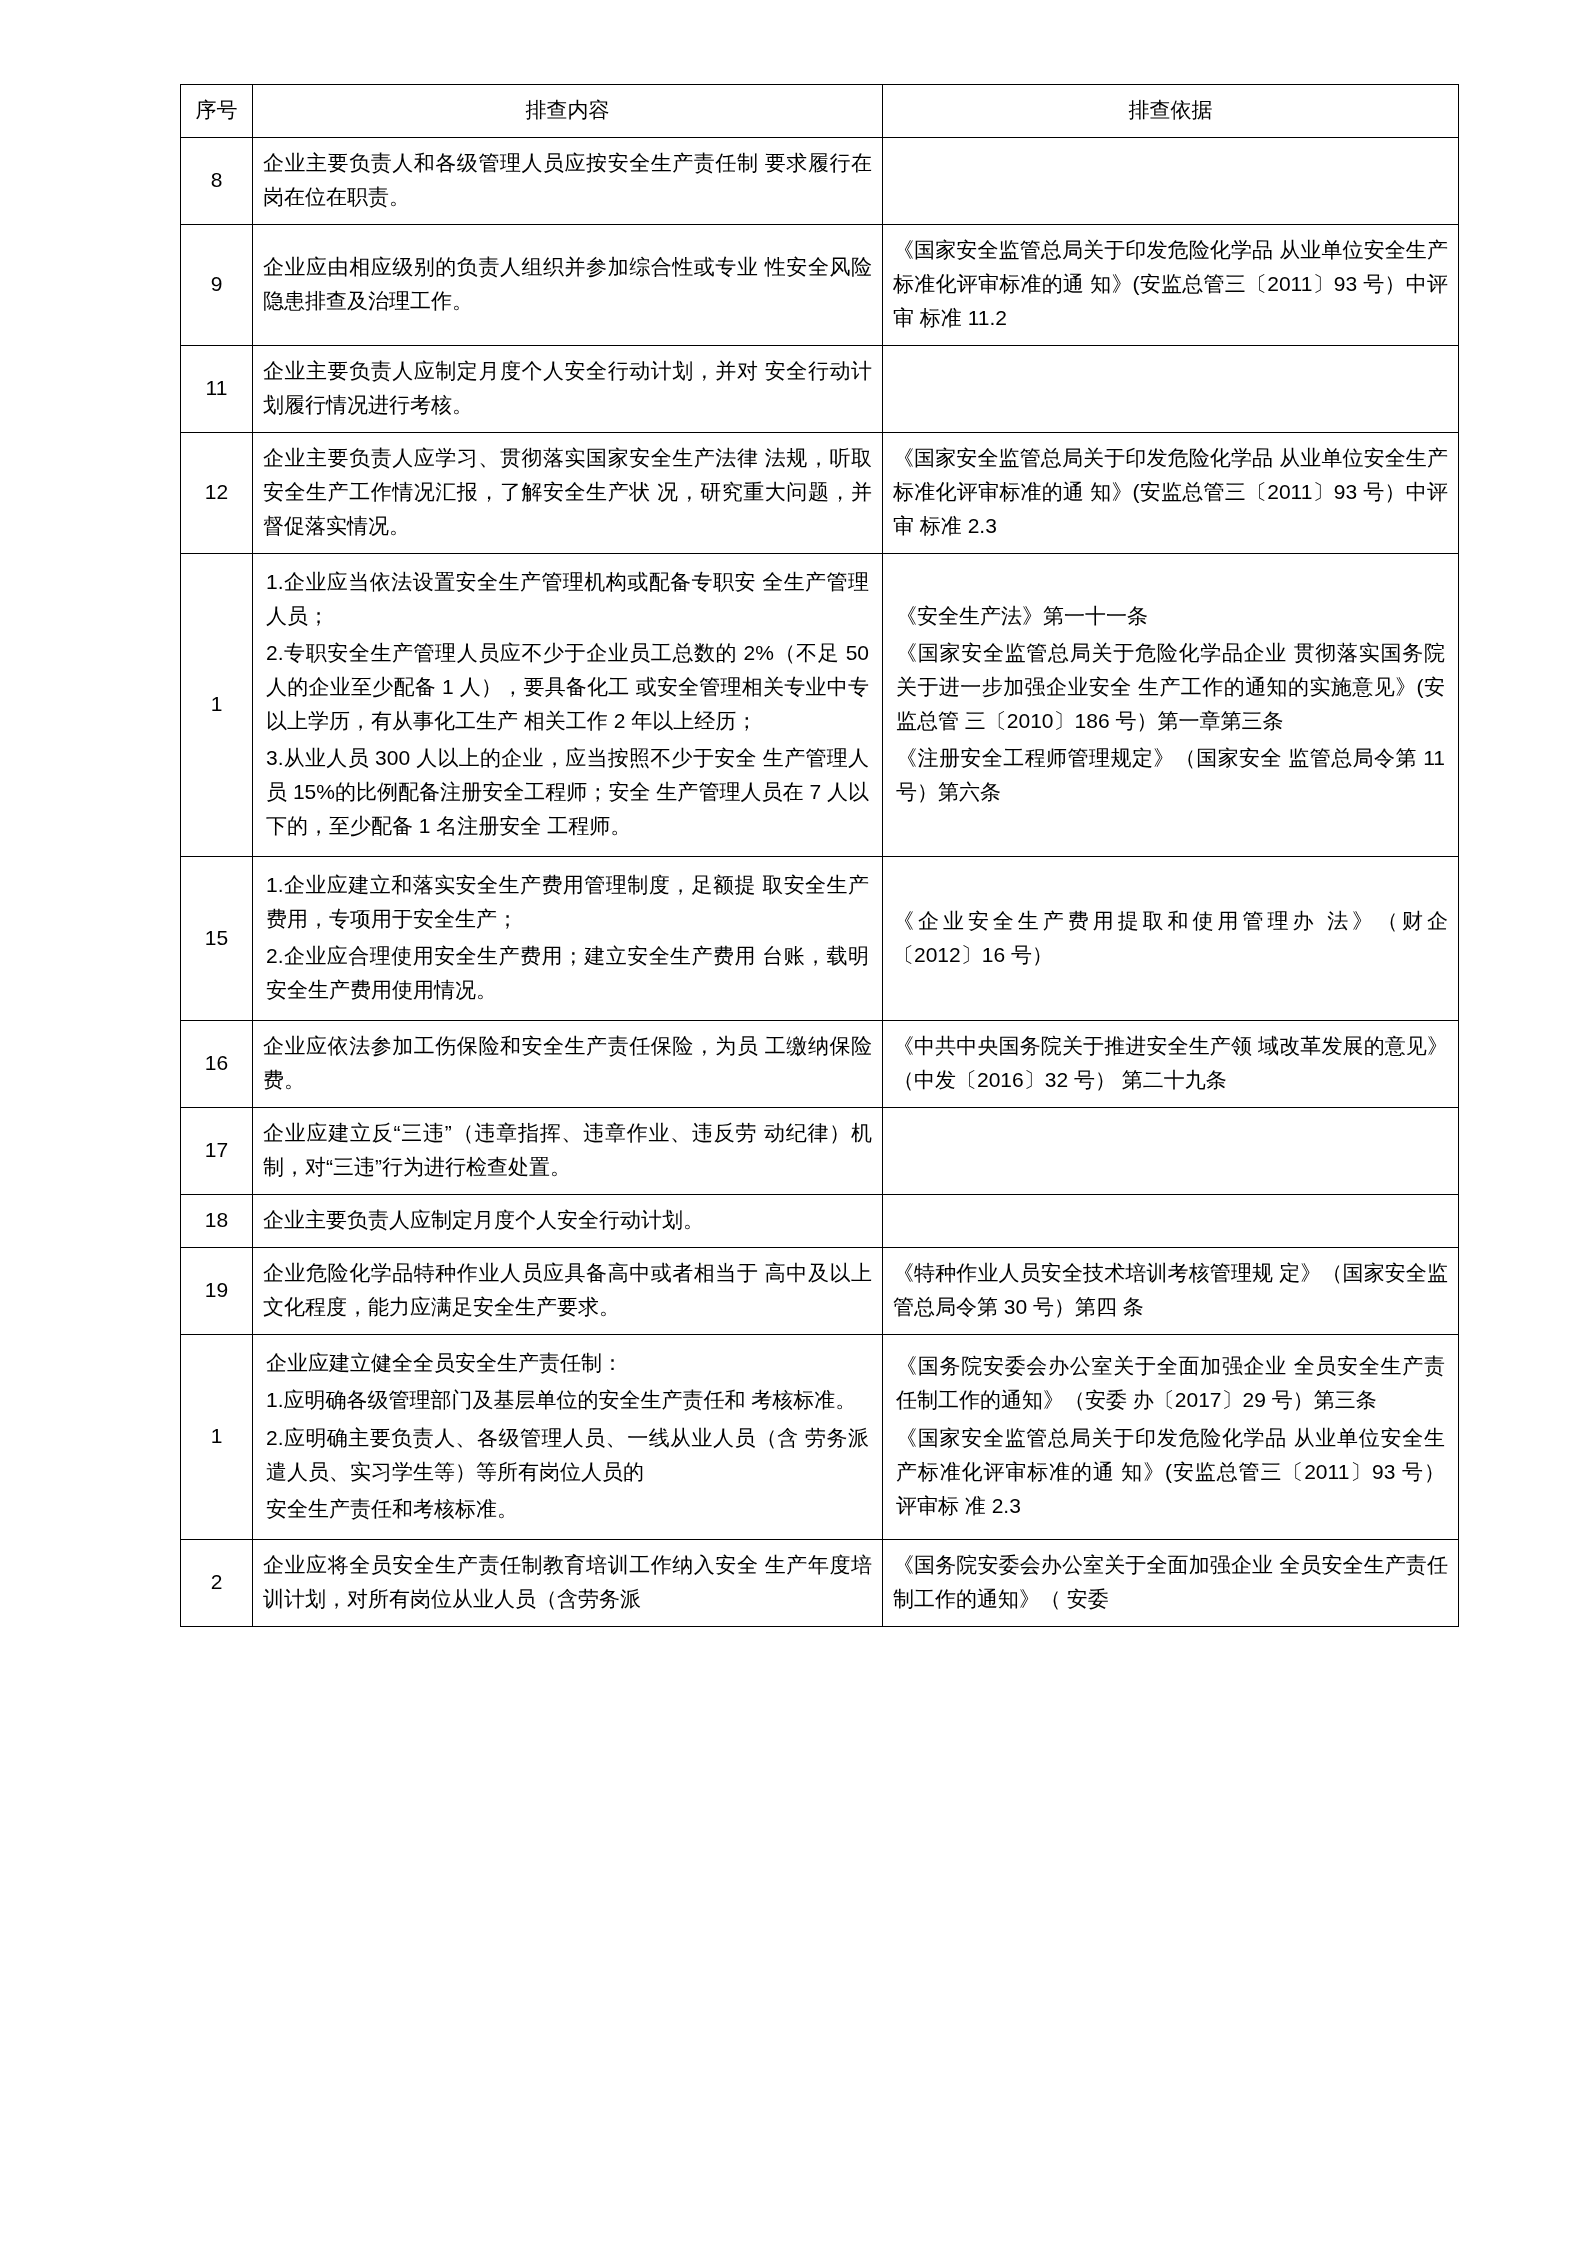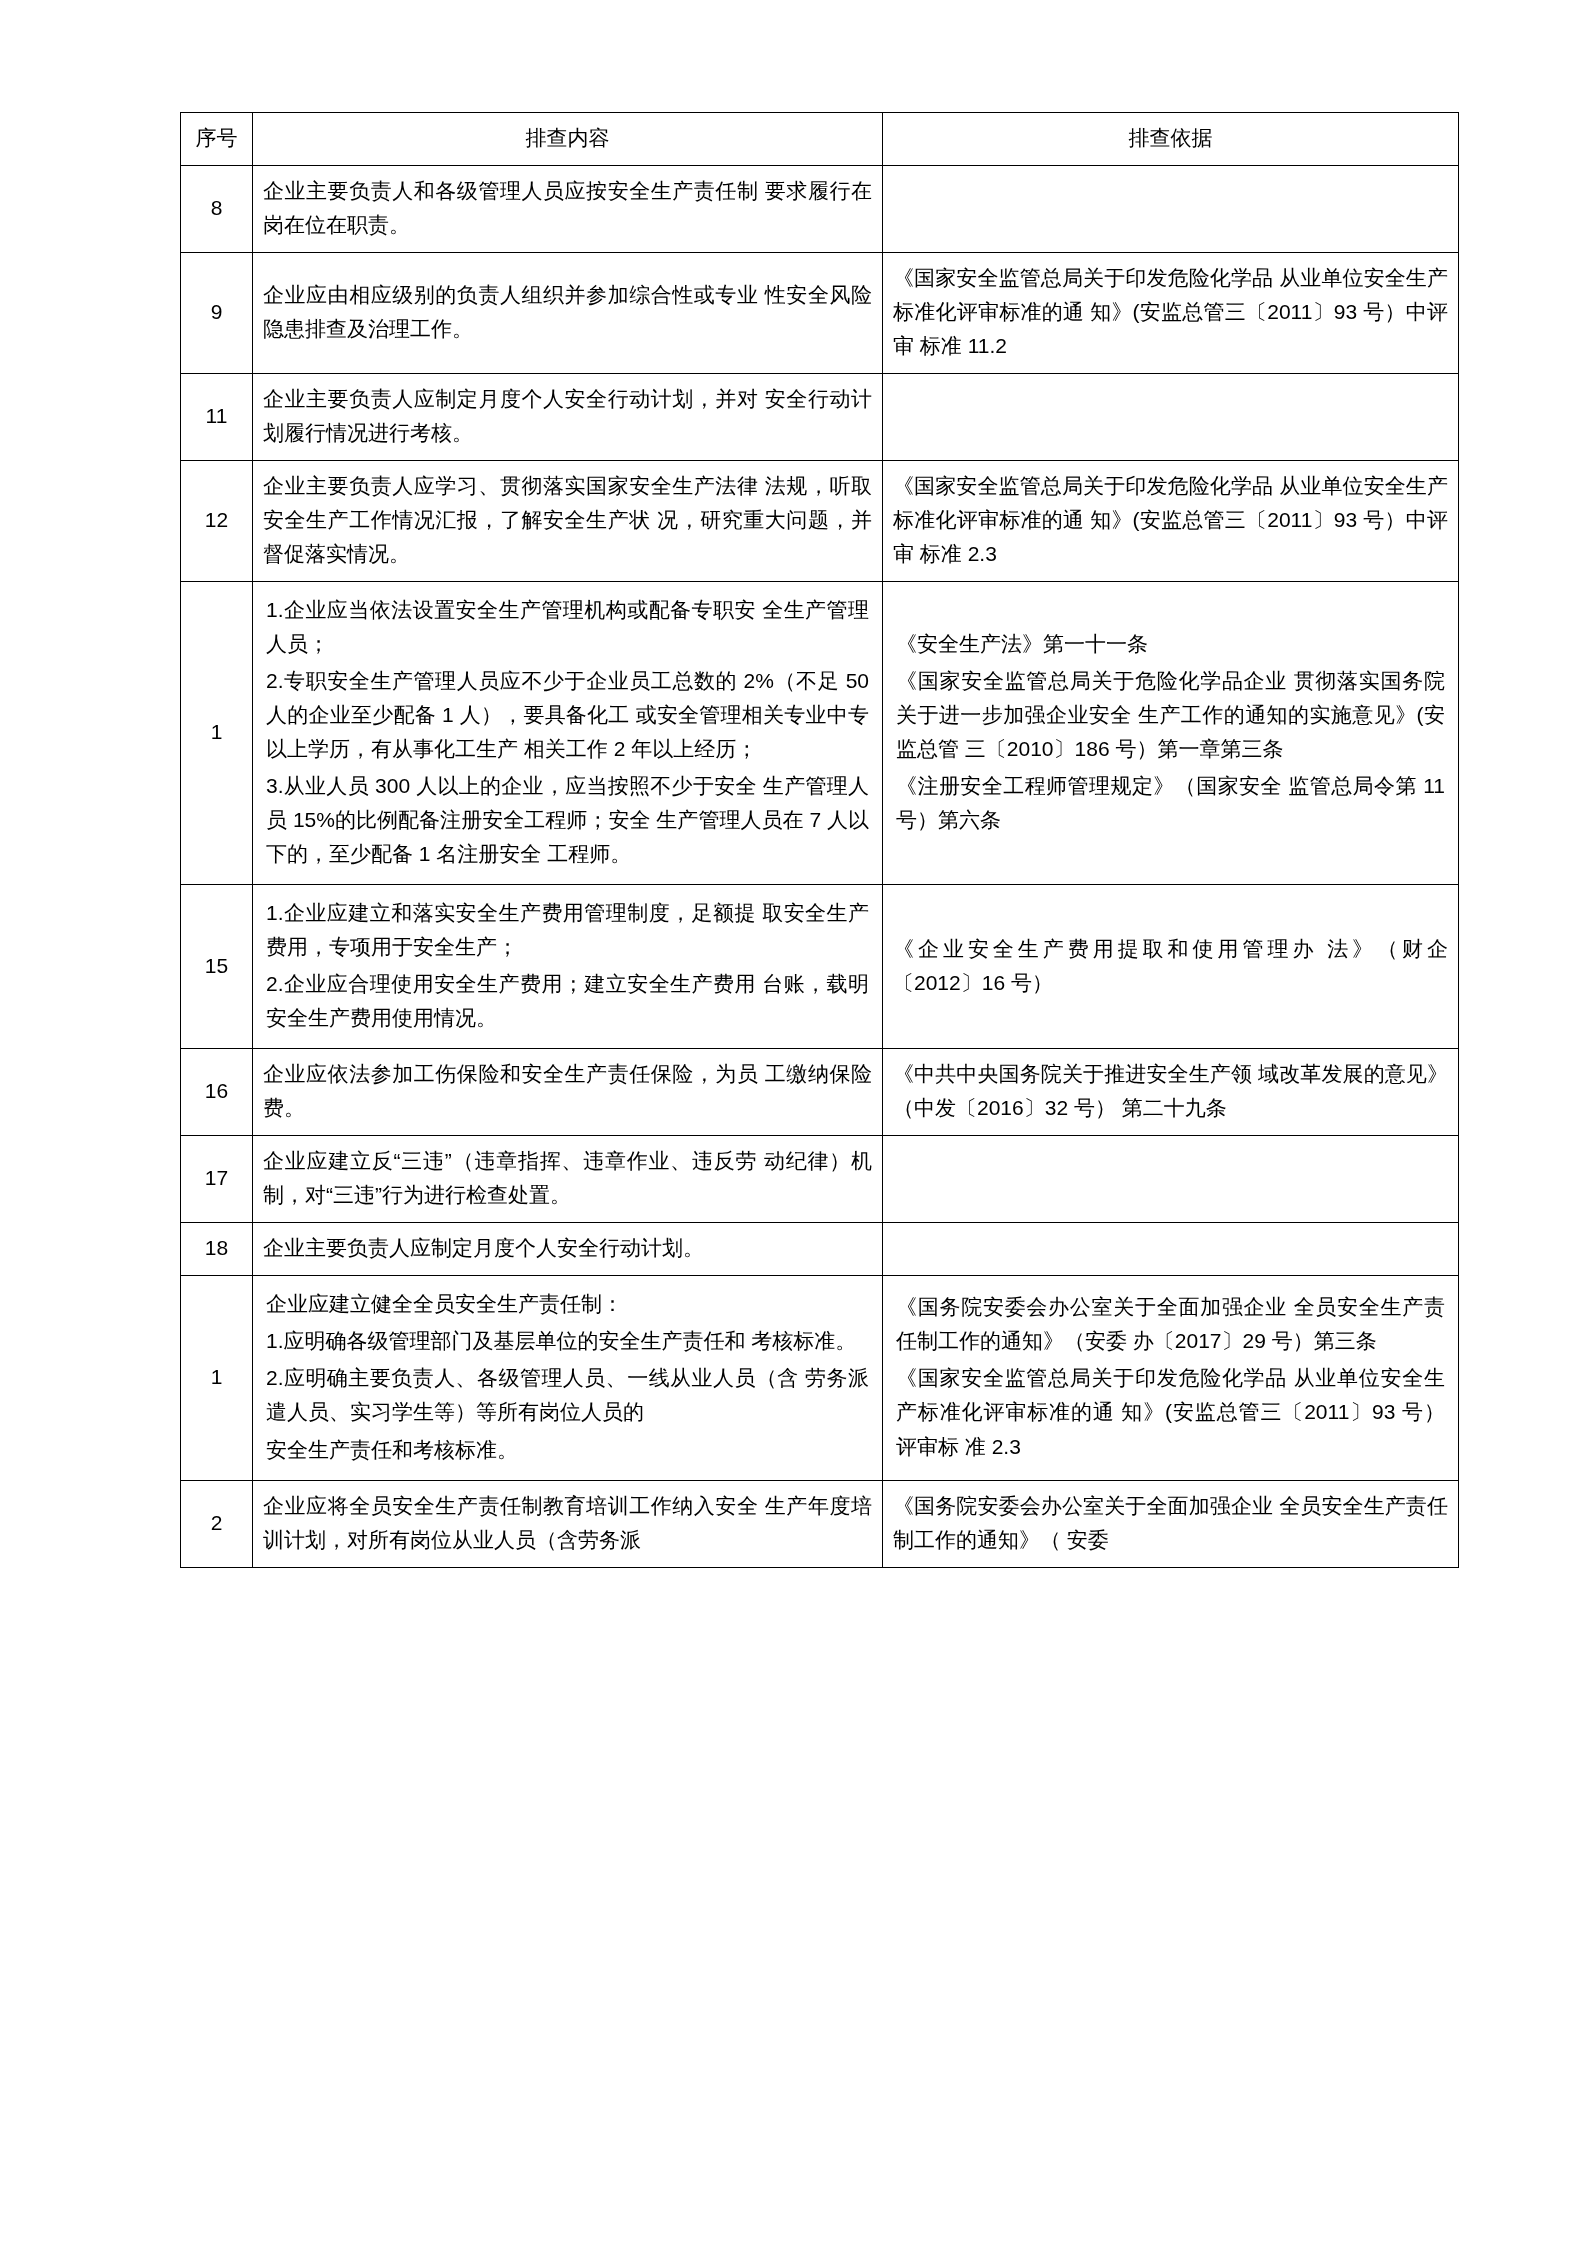--- a/index.html
+++ b/index.html
@@ -11,21 +11,21 @@
     width: 1586px;
     height: 2245px;
     font-family: "Liberation Sans", sans-serif;
     color: #000000;
   }
   .page {
     position: relative;
     width: 1382px;
     height: 2245px;
     box-sizing: border-box;
-    padding: 112px 128px 0 180px;
+    padding: 84px 128px 0 180px;
   }
   table.checklist {
     width: 1278px;
     border-collapse: collapse;
     table-layout: fixed;
   }
   table.checklist td, table.checklist th {
     border: 1px solid #000000;
     vertical-align: middle;
     padding: 8px 10px 10px 10px;
@@ -137,20 +137,25 @@
         <td class="no">17</td>
         <td class="content mid-content">企业应建立反“三违”（违章指挥、违章作业、违反劳 动纪律）机制，对“三违”行为进行检查处置。</td>
         <td class="basis"></td>
       </tr>
       <tr>
         <td class="no">18</td>
         <td class="content mid-content">企业主要负责人应制定月度个人安全行动计划。</td>
         <td class="basis"></td>
       </tr>
       <tr>
+        <td class="no">19</td>
+        <td class="content mid-content">企业危险化学品特种作业人员应具备高中或者相当于 高中及以上文化程度，能力应满足安全生产要求。</td>
+        <td class="basis">《特种作业人员安全技术培训考核管理规 定》（国家安全监管总局令第 30 号）第四 条</td>
+      </tr>
+      <tr>
         <td class="no">1</td>
         <td class="content">
             <p>企业应建立健全全员安全生产责任制：</p>
             <p>1.应明确各级管理部门及基层单位的安全生产责任和 考核标准。</p>
             <p>2.应明确主要负责人、各级管理人员、一线从业人员（含 劳务派遣人员、实习学生等）等所有岗位人员的</p>
             <p>安全生产责任和考核标准。</p>
           </td>
         <td class="basis">
             <p>《国务院安委会办公室关于全面加强企业 全员安全生产责任制工作的通知》（安委 办〔2017〕29 号）第三条</p>
             <p>《国家安全监管总局关于印发危险化学品 从业单位安全生产标准化评审标准的通 知》(安监总管三〔2011〕93 号）评审标 准 2.3</p>

